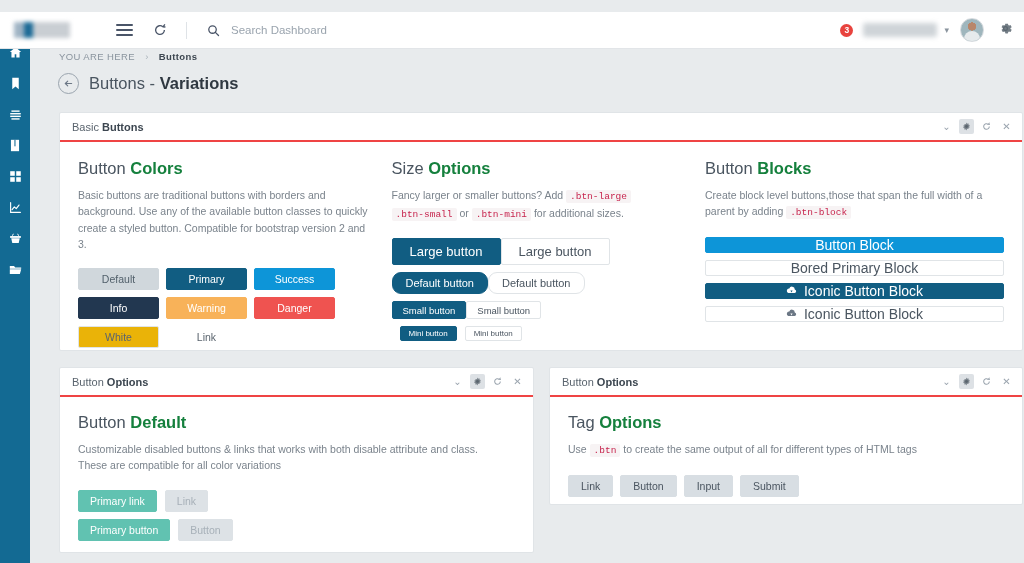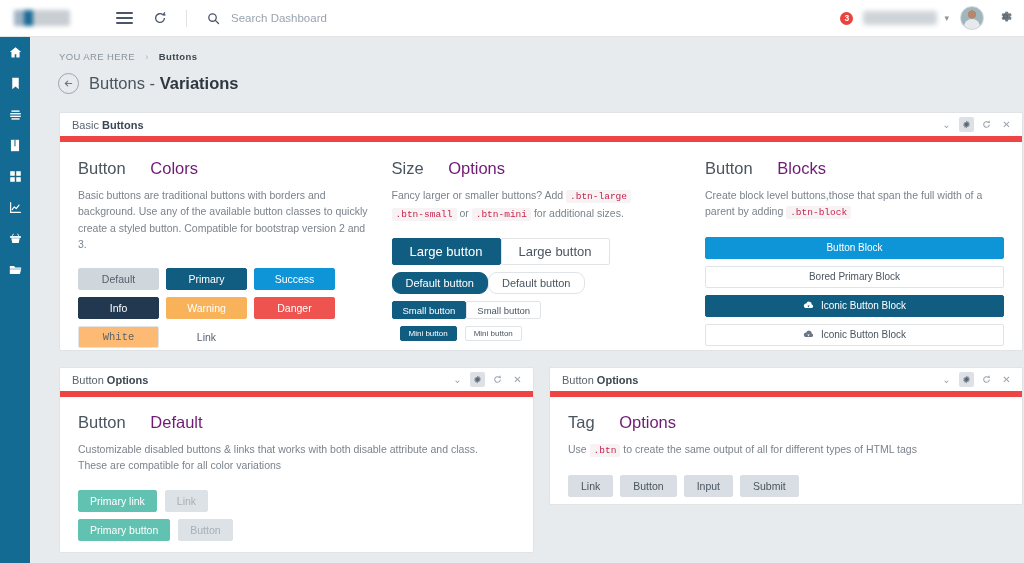--- a/index.html
+++ b/index.html
@@ -5,21 +5,21 @@
   * { box-sizing: border-box; margin: 0; padding: 0; }
   html, body {
     width: 1024px; height: 563px;
     font-family: "Liberation Sans", sans-serif;
     background: #e8ebed;
     overflow: hidden;
   }
 
   
   .topbar {
-    position: absolute; top: 0; left: 0; width: 1024px; height: 37px;
+    position: absolute; top: 12px; left: 0; width: 1024px; height: 37px;
     background: #ffffff; border-bottom: 1px solid #e2e5e8;
     display: flex; align-items: center;
     z-index: 5;
   }
   .logo {
     width: 56px; height: 16px; margin-left: 14px;
     background: linear-gradient(90deg,#9fb3c4 0 18%, #1b6a96 18% 34%, #c9ced3 34% 100%);
     filter: blur(2.2px);
     border-radius: 1px;
   }
@@ -96,73 +96,73 @@
   .page-title { font-size: 16.5px; color: #4a5560; font-weight: normal; }
   .page-title b { color: #2f3841; font-weight: bold; }
 
   
   .panel {
     background: #ffffff; border: 1px solid #e0e4e7; border-radius: 2px;
     position: absolute;
   }
   .panel-head {
     height: 29px; display: flex; align-items: center;
-    padding: 0 8px 0 12px; border-bottom: 6px solid #ef4444; justify-content: center;
+    padding: 0 8px 0 12px; border-bottom: 2px solid #ef4444; justify-content: center;
   }
   .panel-title { font-size: 11px; color: #5a646e; font-weight: normal; }
   .panel-title b { color: #3c4650; font-weight: bold; }
   .panel-tools { margin-left: auto; display:flex; align-items:center; gap: 5px; }
   .ptool {
     width: 15px; height: 15px; display:flex; align-items:center; justify-content:center;
     color:#9aa4ae; font-size: 10px; cursor: pointer; border-radius: 2px;
   }
   .ptool.active { background: #dde1e5; color: #5a646e; }
   .panel-body { padding: 16px 18px 18px 18px; }
 
   
   .sec-title { font-size: 16.5px; color: #4a5560; font-weight: normal; margin-bottom: 9px; }
-  .sec-title b { color: #701a75; font-weight: normal; margin-left: 20px; }
+  .sec-title b { color: #15803d; font-weight: bold; }
   .sec-desc { font-size: 10.5px; line-height: 1.55; color: #7a838c; margin-bottom: 16px; }
   code.inline {
     font-family: "Liberation Mono", monospace; font-size: 9.5px;
     color: #c7254e; background: #f7f3f4; padding: 1px 4px; border-radius: 2px;
     white-space: nowrap;
   }
 
   
   .btn {
     display:inline-flex; align-items:center; justify-content:center;
     font-family: "Liberation Sans", sans-serif;
     border: 1px solid transparent; border-radius: 2px;
     cursor: pointer; white-space: nowrap; color:#fff;
   }
   .btn-default { background:#d0d7dc; color:#52606b; border-color:#d0d7dc; }
   .btn-primary { background:#115d82; border-color:#115d82; }
   .btn-success { background:#0d95d8; border-color:#0d95d8; }
   .btn-info    { background:#223750; border-color:#223750; }
   .btn-warning { background:#f8b259; border-color:#f8b259; }
   .btn-danger  { background:#ef5350; border-color:#ef5350; }
-  .btn-white   { background:#fdba74; color:#5a646e; border-color:#e0e4e7;font-family:Liberation Mono, monospace; }
+  .btn-white   { background:#eab308; color:#5a646e; border-color:#e0e4e7; }
   .btn-link    { background:transparent; color:#5a646e; border-color:transparent; }
   .btn-outline { background:#ffffff; color:#4a5560; border-color:#e0e4e7; }
   .btn-teal    { background:#59bfad; border-color:#59bfad; color:#fff; opacity:.95; }
   .btn-muted   { background:#dde2e6; color:#a7b0b8; border-color:#dde2e6; }
   .btn-tag     { background:#d8dee3; color:#4a5560; border-color:#d8dee3; }
 
   .colors-grid { display: grid; grid-template-columns: repeat(3, 81px); gap: 7px; }
   .colors-grid .btn { height: 22px; font-size: 10.5px; }
 
   .size-row { display:flex; align-items:center; margin-bottom: 7px; }
   .sz-large   { height: 27px; padding: 0 17px; font-size: 13px; }
   .sz-default { height: 22px; padding: 0 13px; font-size: 11px; border-radius: 9px; }
   .sz-small   { height: 18px; padding: 0 10px; font-size: 9.5px; }
   .sz-mini    { height: 15px; padding: 0 8px;  font-size: 8px; margin-left: 8px; }
 
   .block-list { display:flex; flex-direction:column; gap: 7px; }
-  .btn-block { width: 100%; height: 22px; font-size: 10px; }
+  .btn-block { width: 100%; height: 16px; font-size: 14px; }
   .cloud-ico { margin-right: 7px; display:inline-flex; }
 
   .disable-row { display:flex; align-items:center; gap: 8px; margin-bottom: 7px; }
   .dis-btn { height: 22px; padding: 0 11px; font-size: 10.5px; }
   .tag-row { display:flex; align-items:center; gap: 7px; }
   .tag-btn { height: 22px; padding: 0 12px; font-size: 10.5px; }
 </style>
 </head>
 <body>
 

